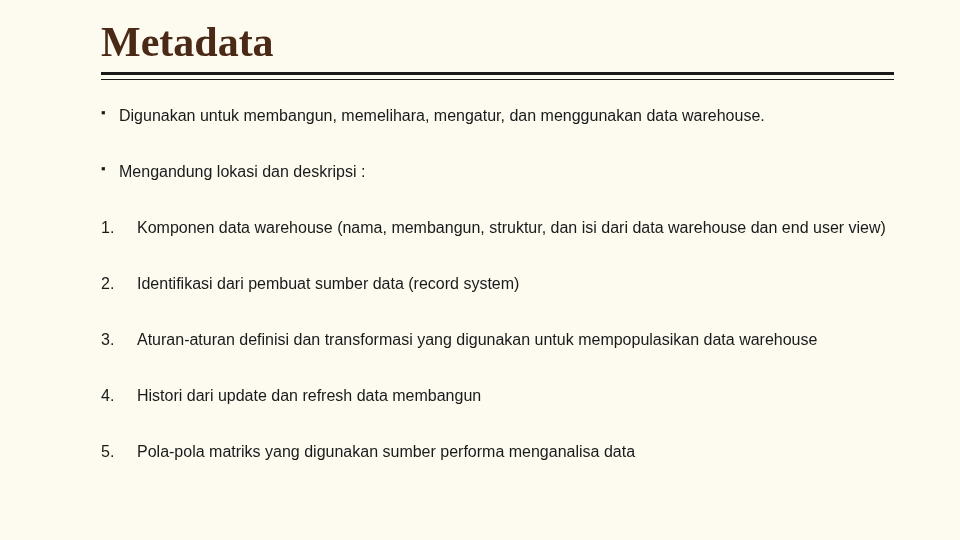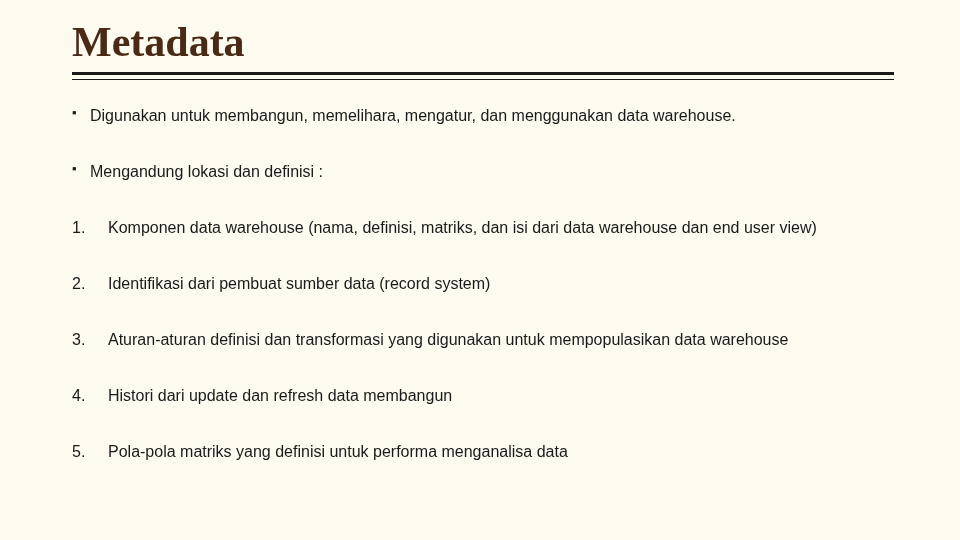--- a/index.html
+++ b/index.html
@@ -7,21 +7,21 @@
     padding: 0;
     width: 960px;
     height: 540px;
     background: #fdfbef;
     font-family: Arial, Helvetica, sans-serif;
     color: #1a1a1a;
     overflow: hidden;
   }
   .slide {
     box-sizing: border-box;
-    padding: 18px 66px 0 72px;
+    padding: 18px 66px 0 101px;
     width: 100%;
     height: 100%;
   }
   .title {
     font-family: Georgia, "Times New Roman", serif;
     font-weight: 700;
     font-size: 42px;
     color: #4a2a16;
     margin: 0 0 6px 0;
     letter-spacing: 0px;
@@ -88,23 +88,23 @@
 <body>
 
 <div class="slide">
   <h1 class="title">Metadata</h1>
   <hr class="rule">
   <hr class="rule thin">
 
   <div class="content">
     <ul class="bullets">
       <li>Digunakan untuk membangun, memelihara, mengatur, dan menggunakan data warehouse.</li>
-      <li>Mengandung lokasi dan definisi :</li>
+      <li>Mengandung lokasi dan deskripsi :</li>
     </ul>
     <ol class="numbered">
-      <li>Komponen data warehouse (nama, definisi, matriks, dan isi dari data warehouse dan end user view)</li>
+      <li>Komponen data warehouse (nama, membangun, struktur, dan isi dari data warehouse dan end user view)</li>
       <li>Identifikasi dari pembuat sumber data (record system)</li>
       <li>Aturan-aturan definisi dan transformasi yang digunakan untuk mempopulasikan data warehouse</li>
       <li>Histori dari update dan refresh data membangun</li>
-      <li>Pola-pola matriks yang definisi untuk performa menganalisa data</li>
+      <li>Pola-pola matriks yang digunakan sumber performa menganalisa data</li>
     </ol>
   </div>
 </div>
 
 </body></html>

